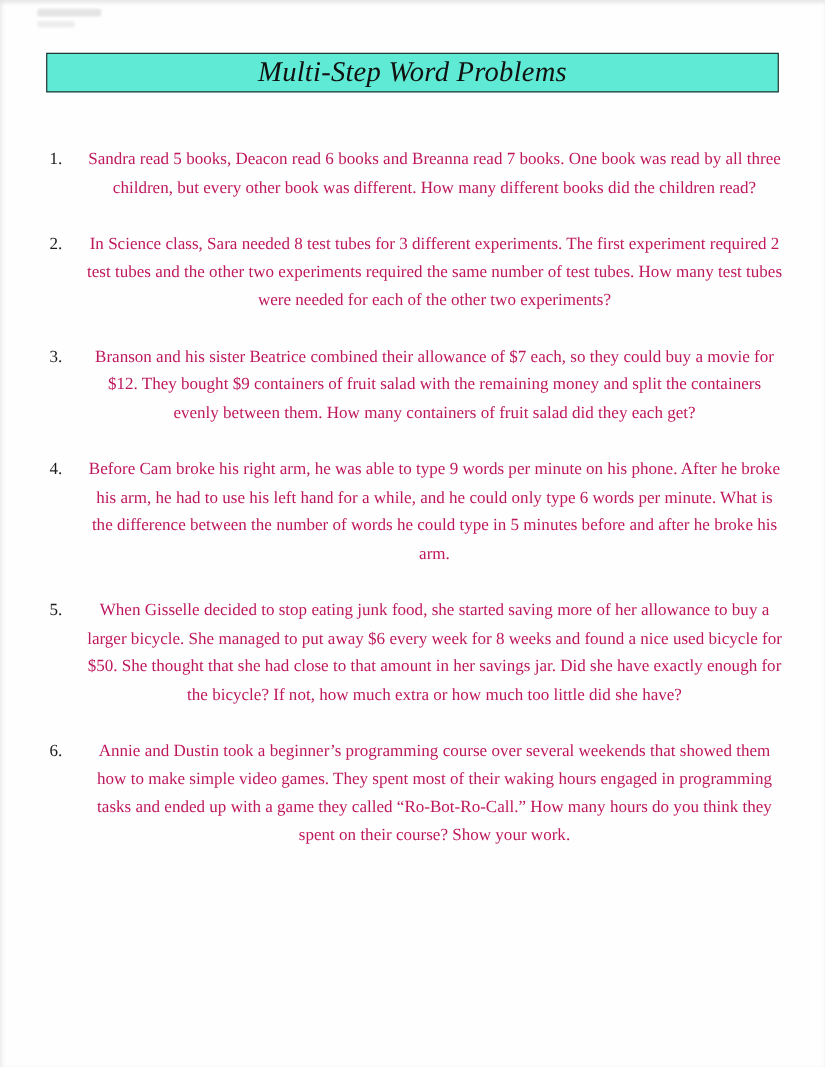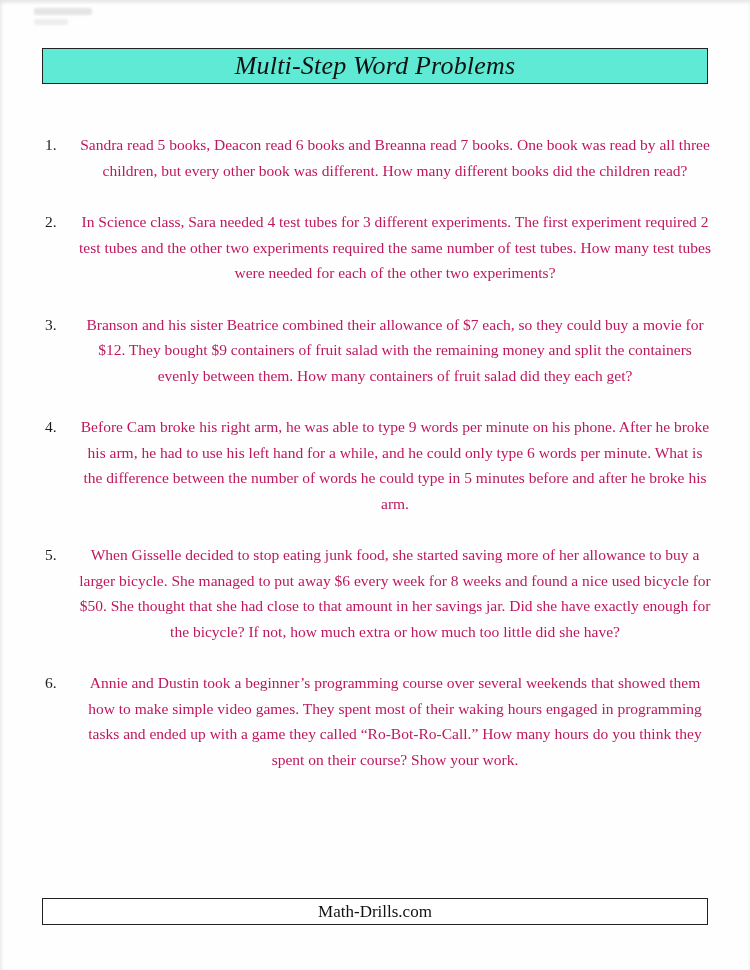--- a/index.html
+++ b/index.html
@@ -109,21 +109,21 @@
 
   <div class="problems">
 
     <div class="problem">
       <span class="problem-number">1.</span>
       <span class="problem-text">Sandra read 5 books, Deacon read 6 books and Breanna read 7 books. One book was read by all three children, but every other book was different. How many different books did the children read?</span>
     </div>
 
     <div class="problem">
       <span class="problem-number">2.</span>
-      <span class="problem-text">In Science class, Sara needed 4 test tubes for 3 different experiments. The first experiment required 2 test tubes and the other two experiments required the same number of test tubes. How many test tubes were needed for each of the other two experiments?</span>
+      <span class="problem-text">In Science class, Sara needed 8 test tubes for 3 different experiments. The first experiment required 2 test tubes and the other two experiments required the same number of test tubes. How many test tubes were needed for each of the other two experiments?</span>
     </div>
 
     <div class="problem">
       <span class="problem-number">3.</span>
       <span class="problem-text">Branson and his sister Beatrice combined their allowance of $7 each, so they could buy a movie for $12. They bought $9 containers of fruit salad with the remaining money and split the containers evenly between them. How many containers of fruit salad did they each get?</span>
     </div>
 
     <div class="problem">
       <span class="problem-number">4.</span>
       <span class="problem-text">Before Cam broke his right arm, he was able to type 9 words per minute on his phone. After he broke his arm, he had to use his left hand for a while, and he could only type 6 words per minute. What is the difference between the number of words he could type in 5 minutes before and after he broke his arm.</span>
@@ -134,17 +134,14 @@
       <span class="problem-text">When Gisselle decided to stop eating junk food, she started saving more of her allowance to buy a larger bicycle. She managed to put away $6 every week for 8 weeks and found a nice used bicycle for $50. She thought that she had close to that amount in her savings jar. Did she have exactly enough for the bicycle? If not, how much extra or how much too little did she have?</span>
     </div>
 
     <div class="problem">
       <span class="problem-number">6.</span>
       <span class="problem-text">Annie and Dustin took a beginner’s programming course over several weekends that showed them how to make simple video games. They spent most of their waking hours engaged in programming tasks and ended up with a game they called “Ro-Bot-Ro-Call.” How many hours do you think they spent on their course? Show your work.</span>
     </div>
 
   </div>
 
-  <div class="footer-box">
-    <span class="footer-text">Math-Drills.com</span>
-  </div>
 
 </div>
 
 </body></html>

